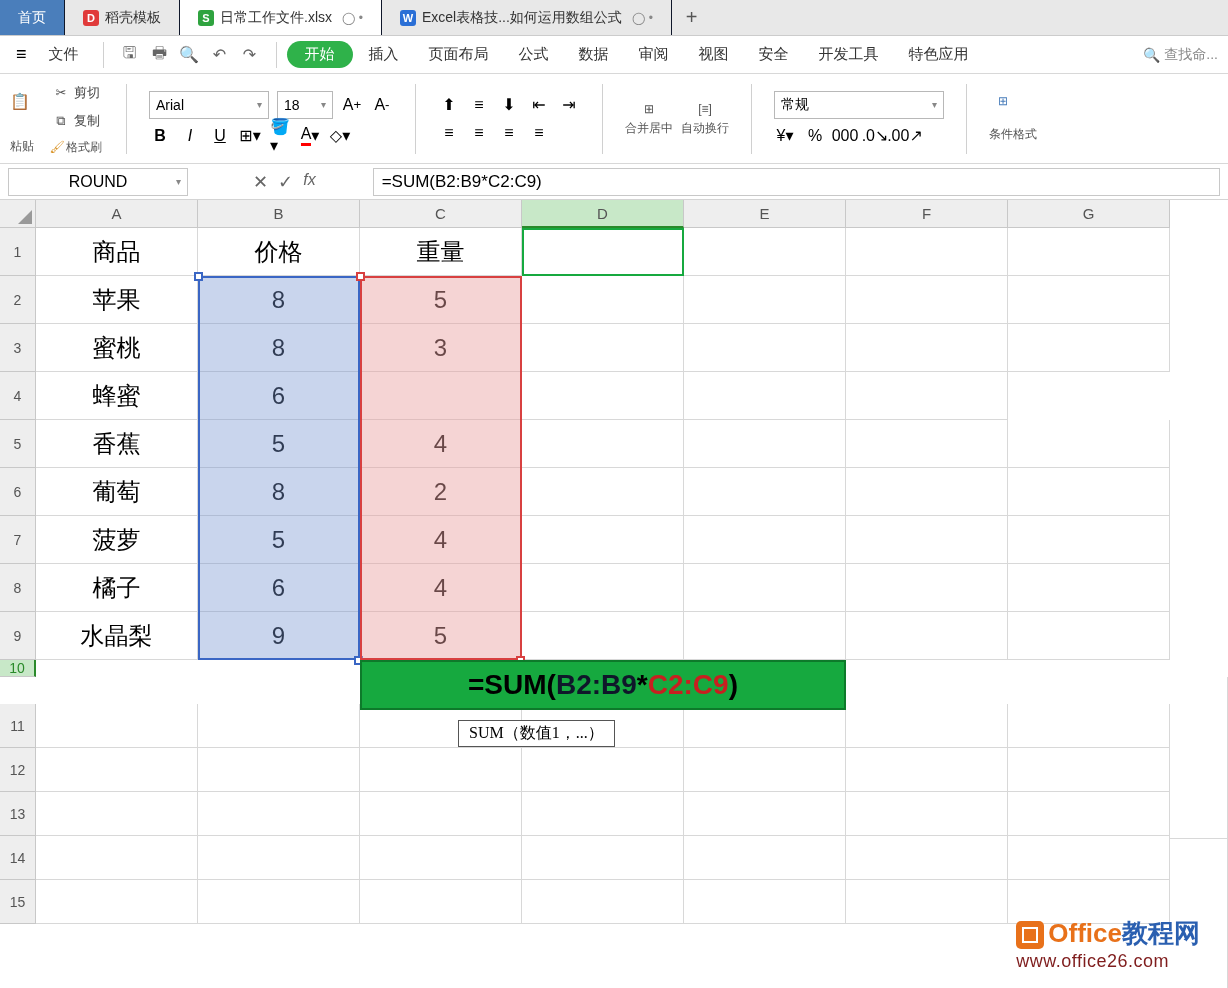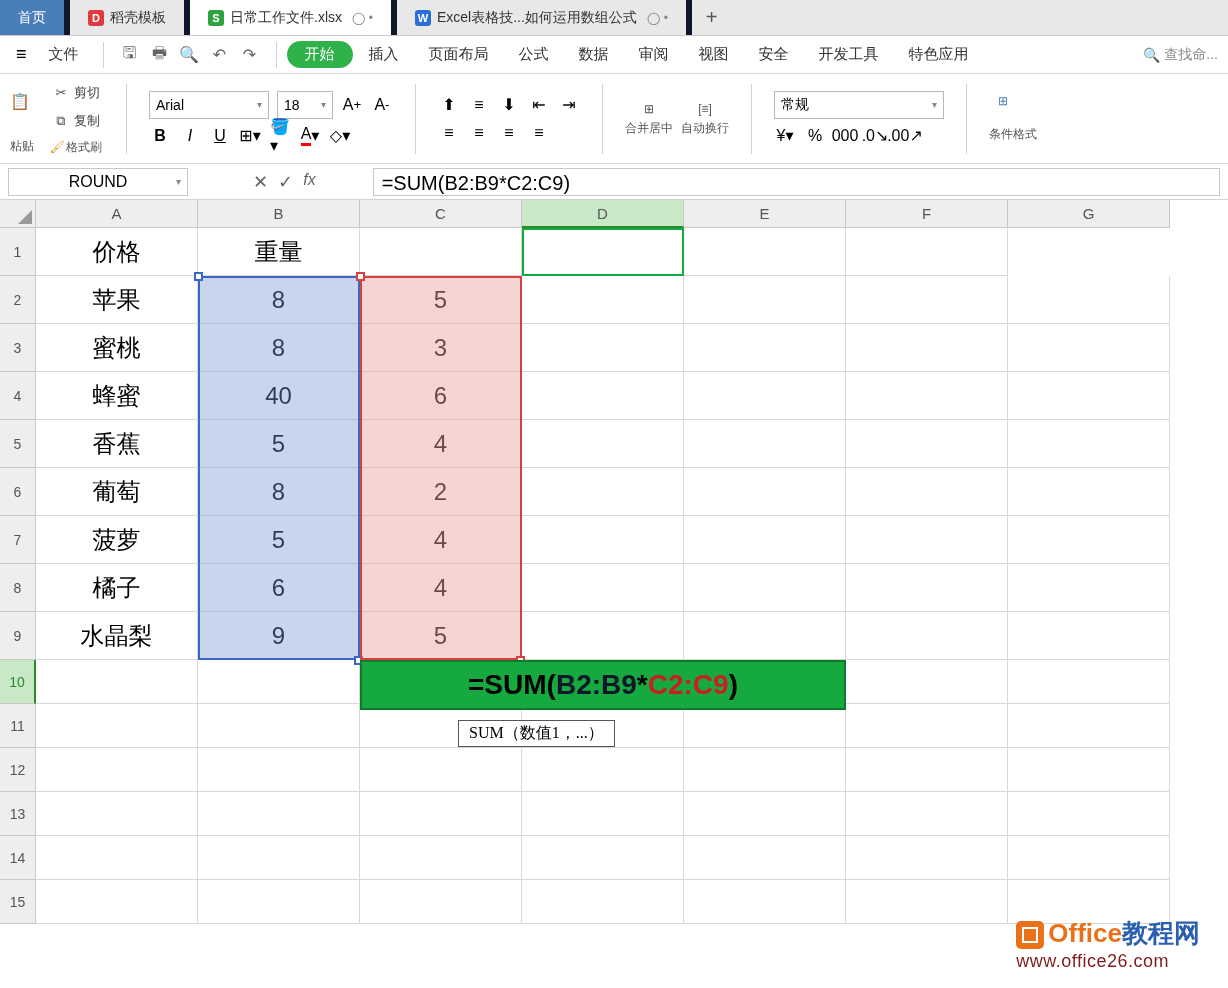--- a/index.html
+++ b/index.html
@@ -1,20 +1,20 @@
 <!DOCTYPE html>
 <html><head>
 <meta charset="utf-8">
 <style>
 * { box-sizing: border-box; margin: 0; padding: 0; font-family: "Microsoft YaHei", Arial, sans-serif; }
 body { background: #fff; width: 1228px; height: 988px; position: relative; overflow: hidden; }
 
 
 .tab-bar { display: flex; height: 36px; background: #e8e8e8; border-bottom: 1px solid #ccc; }
-.tab { display: flex; align-items: center; padding: 12px 18px; gap: 6px; font-size: 14px; color: #333; border-right: 6px solid #0f172a; position: relative; }
+.tab { display: flex; align-items: center; padding: 12px 18px; gap: 6px; font-size: 14px; color: #333; border-right: 1px solid #0f172a; position: relative; }
 .tab.home { background: #4a7ebb; color: #fff; }
 .tab.active { background: #fff; }
 .tab .icon-box { width: 16px; height: 16px; border-radius: 3px; display: inline-flex; align-items: center; justify-content: center; font-size: 11px; font-weight: bold; color: #fff; }
 .tab-add { padding: 0 14px; display: flex; align-items: center; font-size: 20px; color: #555; }
 .tab .dots { font-size: 12px; color: #888; margin-left: 4px; }
 
 
 .menu-bar { display: flex; align-items: center; height: 38px; background: #fff; border-bottom: 1px solid #d8d8d8; padding: 0 10px; gap: 2px; }
 .hamburger { font-size: 18px; padding: 0 6px; }
 .menu-item { padding: 4px 14px; font-size: 15px; color: #333; border-radius: 4px; }
@@ -37,35 +37,35 @@
 .dd { margin-left: auto; font-size: 10px; color: #888; }
 .fsbtn { width: 22px; height: 22px; display: inline-flex; align-items: center; justify-content: center; border: 1px solid transparent; }
 .cf-box { display:flex; flex-direction:column; align-items:center; gap:2px; font-size:12px; color:#555; }
 
 
 .formula-row { display: flex; height: 36px; border-bottom: 1px solid #d4d4d4; background: #fff; align-items: center; gap: 47px; }
 .name-box { width: 180px; border: 1px solid #c8c8c8; margin: 4px 8px; height: 28px; display: flex; align-items: center; justify-content: center; font-size: 16px; position: relative; }
 .name-box .dd { position: absolute; right: 6px; }
 .fx-btns { display: flex; gap: 10px; padding: 0 10px; font-size: 18px; color: #666; }
 .fx-label { font-style: italic; font-size: 16px; }
-.formula-input { flex: 1; border: 1px solid #c8c8c8; margin: 4px 8px 4px 0; height: 28px; padding: 0 8px; display: flex; align-items: flex-end; font-size: 20px; font-family: "Courier New", monospace; }
+.formula-input { flex: 1; border: 1px solid #c8c8c8; margin: 4px 8px 4px 0; height: 28px; padding: 0 8px; display: flex; align-items: center; font-size: 17px; font-family: "Courier New", monospace; }
 
 
 .grid-wrap { position: relative; }
 .col-headers { display: flex; height: 28px; }
 .corner { width: 36px; background: #eee; border-right: 1px solid #c8c8c8; border-bottom: 1px solid #c8c8c8; position:relative; }
 .corner::after { content:''; position:absolute; right:3px; bottom:3px; border:7px solid transparent; border-right-color:#999; border-bottom-color:#999; }
 .ch { flex: 0 0 162px; text-align: center; font-size: 15px; color: #555; background: #eee; border-right: 1px solid #c8c8c8; border-bottom: 1px solid #c8c8c8; line-height: 28px; }
 .ch.active { background: #c8e8c8; border-bottom: 2px solid #2a8a2a; }
 .row { display: flex; }
 .rh { width: 36px; text-align: center; font-size: 14px; color: #555; background: #eee; border-right: 1px solid #c8c8c8; border-bottom: 1px solid #c8c8c8; display: flex; align-items: center; justify-content: center; }
 .rh.active { background: #c8e8c8; border-right: 2px solid #2a8a2a; color:#2a8a2a; }
 .cell { flex: 0 0 162px; border-right: 1px solid #d8d8d8; border-bottom: 1px solid #d8d8d8; display: flex; align-items: center; justify-content: center; font-size: 24px; background: #fff; }
 .row.h { height: 48px; }
-.row.r10 { height: 44px; }
+.row.r10 { height: 44px; flex-direction: column; }
 .row.small { height: 44px; }
 
 
 .sel-blue { position: absolute; border: 2px solid #3a66c4; background: rgba(120,150,210,0.4); pointer-events: none; }
 .sel-red { position: absolute; border: 2px solid #d84040; background: rgba(232,160,160,0.45); pointer-events: none; }
 .handle { position: absolute; width: 9px; height: 9px; background: #fff; border: 2px solid; }
 .handle.blue { border-color: #3a66c4; }
 .handle.red { border-color: #d84040; }
 
 
@@ -258,20 +258,23 @@
     <div class="ch">B</div>
     <div class="ch">C</div>
     <div class="ch active">D</div>
     <div class="ch">E</div>
     <div class="ch">F</div>
     <div class="ch">G</div>
   </div>
 
   <div class="row h">
     <div class="rh">1</div>
+    <div class="cell" datari-bind="">
+        <span>商品</span>
+      </div>
     <div class="cell">
         <span>价格</span>
       </div>
     <div class="cell">
         <span>重量</span>
       </div>
     <div class="cell"></div>
       <div class="cell"></div>
       <div class="cell"></div>
       <div class="cell"></div>
@@ -294,21 +297,20 @@
         <div class="cell">8</div>
         <div class="cell">3</div>
         <div class="cell"></div>
         <div class="cell"></div>
         <div class="cell"></div>
         <div class="cell"></div>
       </div>
       <div class="row h">
         <div class="rh">4</div>
         <div class="cell">蜂蜜</div>
-        <div class="cell">40</div>
         <div class="cell">6</div>
         <div class="cell"></div>
         <div class="cell"></div>
         <div class="cell"></div>
         <div class="cell"></div>
       </div>
       <div class="row h">
         <div class="rh">5</div>
         <div class="cell">香蕉</div>
         <div class="cell">5</div>

